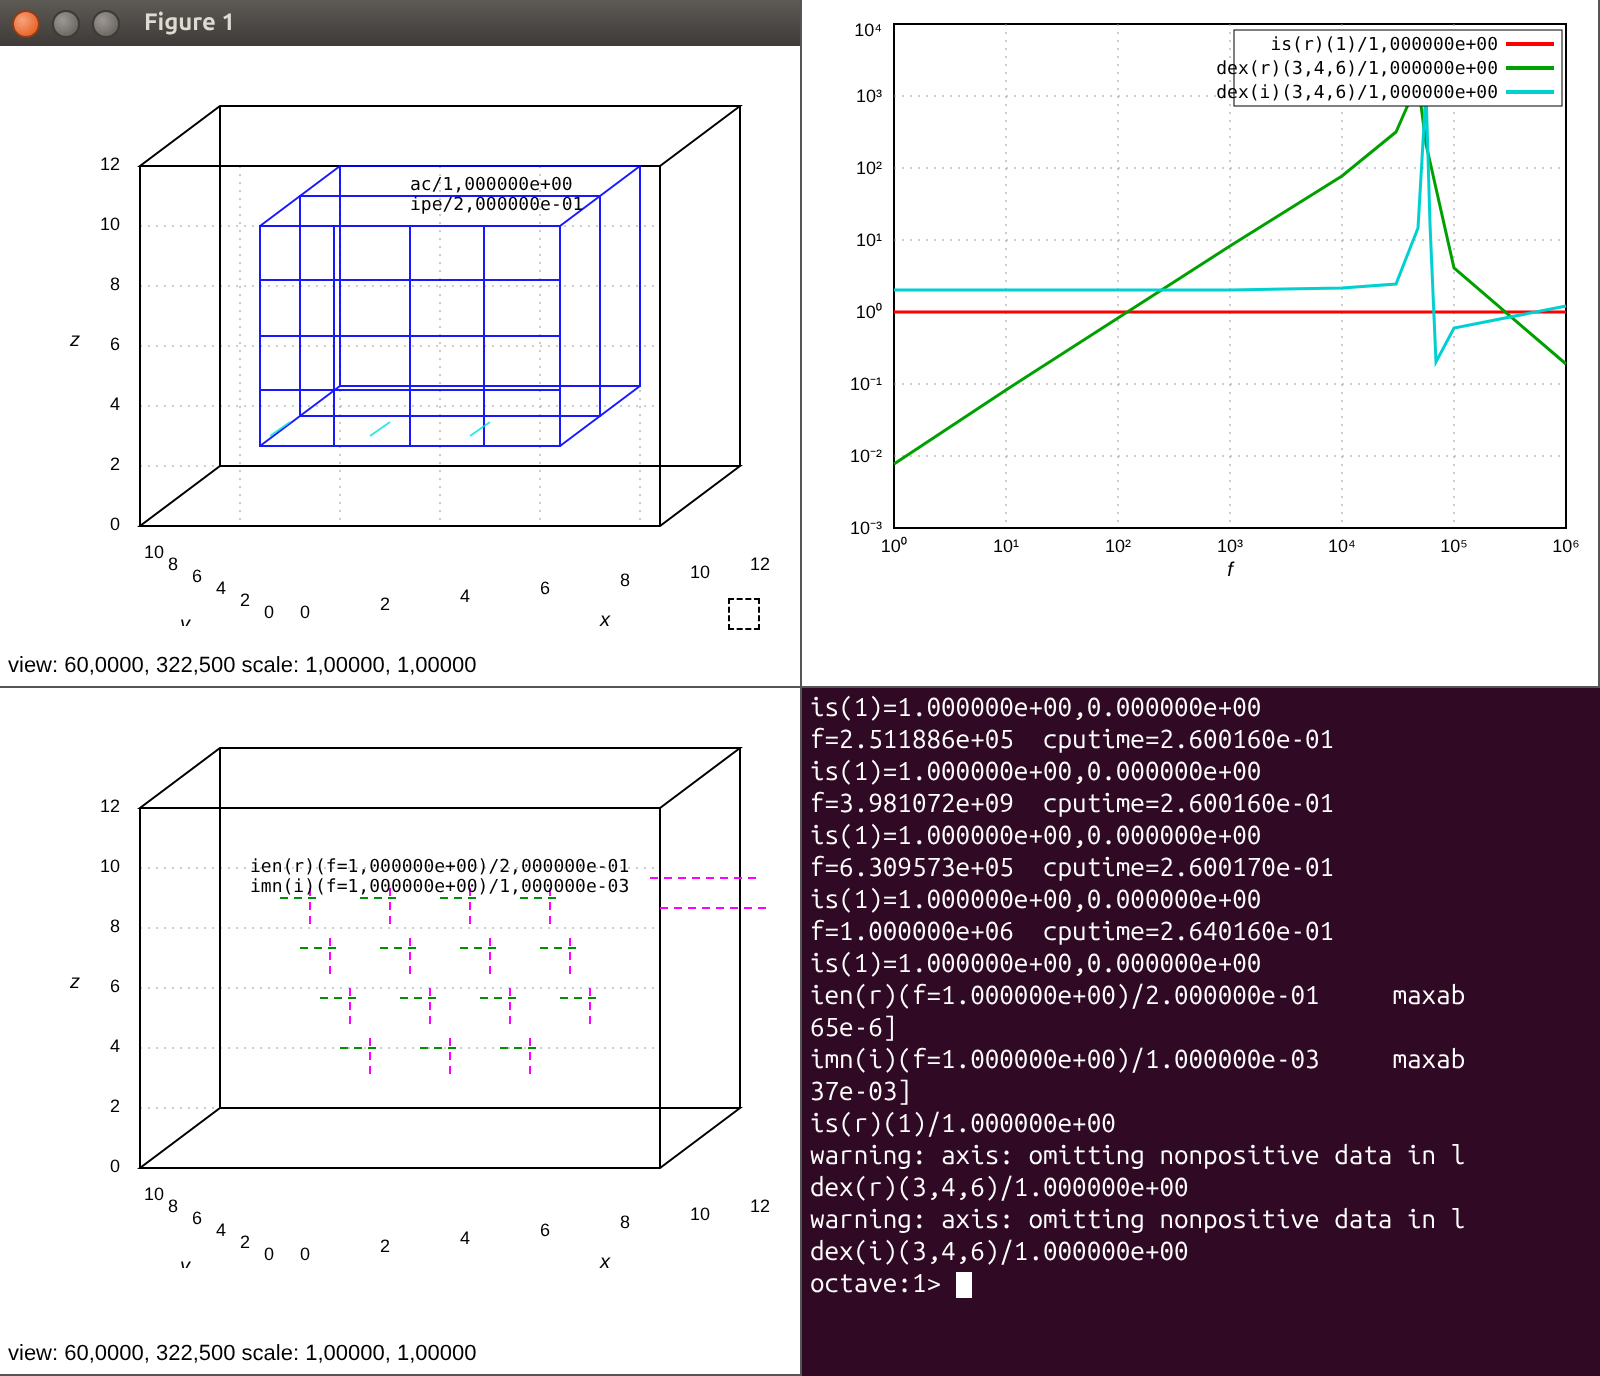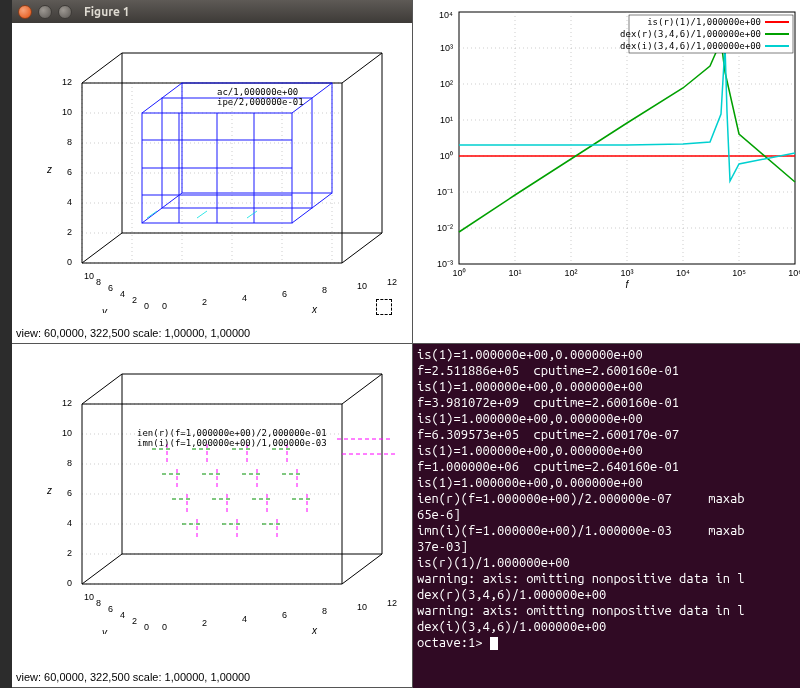--- a/index.html
+++ b/index.html
@@ -1,17 +1,17 @@
 <!DOCTYPE html>
 <html><head>
 <meta charset="utf-8">
 <style>
   * { box-sizing: border-box; margin: 0; padding: 0; }
   body { font-family: "Ubuntu", "Segoe UI", sans-serif; font-size: 11px; background: #2c2c2c; width: 800px; height: 688px; overflow: hidden; }
-  .grid { display: grid; grid-template-columns: 401px 399px; grid-template-rows: 344px 344px; width: 800px; height: 688px; padding-left: 12px; }
+  .grid { display: grid; grid-template-columns: 401px 399px; grid-template-rows: 344px 344px; width: 800px; height: 688px; }
   .pane { position: relative; overflow: hidden; }
   .win { background: #f2f1f0; display: flex; flex-direction: column; height: 100%; border-right:1px solid #555; border-bottom:1px solid #555;}
   .titlebar { height: 23px; background: linear-gradient(#5e5a56,#3d3a37); display: flex; align-items: center; padding: 0 6px; color: #dfdbd2; font-weight: bold; font-size: 12px; }
   .tb-btn { width: 14px; height: 14px; border-radius: 50%; margin-right: 6px; display:inline-block; }
   .tb-close { background: radial-gradient(circle at 35% 35%, #f7a37a, #e9692f 70%); border:1px solid #8a3d1a;}
   .tb-min { background: radial-gradient(circle at 35% 35%, #9d9892, #6f6b66 70%); border:1px solid #3d3a37;}
   .tb-max { background: radial-gradient(circle at 35% 35%, #9d9892, #6f6b66 70%); border:1px solid #3d3a37;}
   .title-text { margin-left: 6px; }
   .plot-area { flex: 1; background: #ffffff; position: relative; overflow:hidden;}
   .status { height: 16px; background: #ffffff; font-family: Liberation Sans, sans-serif; font-size: 11px; padding: 0 4px; color: #000; white-space:nowrap; }
@@ -270,25 +270,25 @@
   </div>
   <div class="status">view: 60,0000, 322,500  scale: 1,00000, 1,00000</div>
 </div>
 
 <div class="pane">
   <div class="term"><span>is(1)=1.000000e+00,0.000000e+00</span>
 <span>f=2.511886e+05  cputime=2.600160e-01</span>
 <span>is(1)=1.000000e+00,0.000000e+00</span>
 <span>f=3.981072e+09  cputime=2.600160e-01</span>
 <span>is(1)=1.000000e+00,0.000000e+00</span>
-<span>f=6.309573e+05  cputime=2.600170e-07</span>
+<span>f=6.309573e+05  cputime=2.600170e-01</span>
 <span>is(1)=1.000000e+00,0.000000e+00</span>
 <span>f=1.000000e+06  cputime=2.640160e-01</span>
 <span>is(1)=1.000000e+00,0.000000e+00</span>
-<span>ien(r)(f=1.000000e+00)/2.000000e-07     maxab</span>
+<span>ien(r)(f=1.000000e+00)/2.000000e-01     maxab</span>
 <span>65e-6]</span>
 <span>imn(i)(f=1.000000e+00)/1.000000e-03     maxab</span>
 <span>37e-03]</span>
 <span>is(r)(1)/1.000000e+00</span>
 <span>warning: axis: omitting nonpositive data in l</span>
 <span>dex(r)(3,4,6)/1.000000e+00</span>
 <span>warning: axis: omitting nonpositive data in l</span>
 <span>dex(i)(3,4,6)/1.000000e+00</span>
 <span>octave:1&gt; </span><span class="cursor"></span></div>
 </div>

